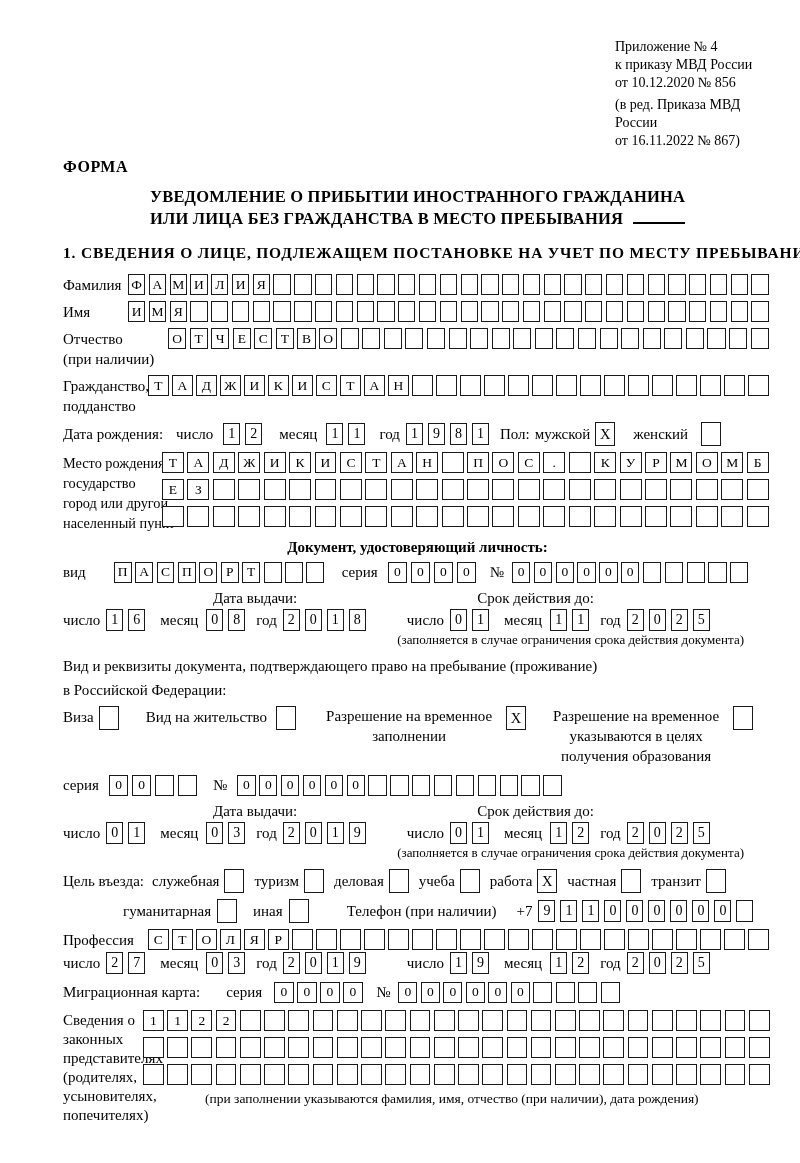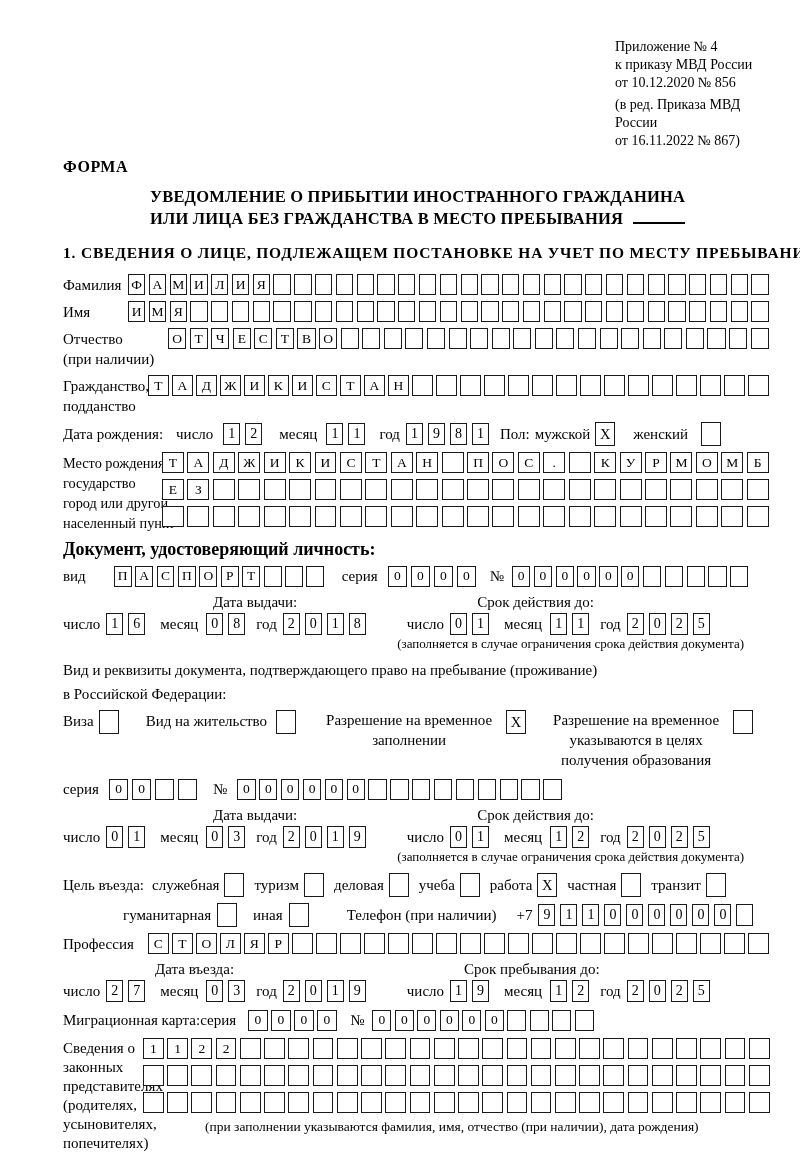--- a/index.html
+++ b/index.html
@@ -25,21 +25,21 @@
 
   .cells{display:flex;flex:none;}
   .cell{flex:1 1 0;height:19px;border:1.5px solid #1a1a1a;margin-right:3.5px;
         display:flex;align-items:center;justify-content:center;
         font-size:13.5px;background:#fff;min-width:0;}
   .dcells .cell{flex:none;width:15px;height:20px;margin-right:5px;font-size:14px;}
 
   .cbox{flex:none;width:18px;height:22px;border:1.6px solid #1a1a1a;background:#fff;
         display:inline-flex;align-items:center;justify-content:center;font-size:14.5px;}
 
-  .center-bold{margin-top:6px;font-weight:bold;font-size:18px;}
+  .center-bold{margin-top:6px;text-align:center;font-weight:bold;font-size:15px;}
   .dhead{display:flex;margin-top:6px;font-size:15px;line-height:18px;}
   .drow{display:flex;align-items:center;margin-top:2px;}
   .dg{display:flex;align-items:center;}
   .dnote{margin-top:1px;padding-right:28px;text-align:right;font-size:13px;line-height:16px;}
 
   .para{margin-top:6px;font-size:15px;line-height:24px;}
   .optrow{display:flex;align-items:flex-start;margin-top:4px;}
   .optlines{text-align:center;font-size:15px;line-height:20px;}
   .pair{display:flex;align-items:center;}
 
@@ -593,24 +593,20 @@
         <span class="cell"></span>
         <span class="cell"></span>
         <span class="cell"></span>
         <span class="cell"></span>
         <span class="cell"></span>
         <span class="cell"></span>
         <span class="cell"></span>
       </div>
   </div>
 
-  <div class="dhead">
-    <span style="margin-left:92px">Дата въезда:</span>
-    <span style="margin-left:230px">Срок пребывания до:</span>
-  </div>
   <div class="drow">
     <div class="dg">
       <span class="t" style="margin-right:6px">число</span>
       <span class="cells dcells" style="margin-right:10px">
           <span class="cell">2</span>
           <span class="cell">7</span>
         </span>
       <span class="t" style="margin-right:8px">месяц</span>
       <span class="cells dcells" style="margin-right:6px">
           <span class="cell">0</span>
@@ -639,21 +635,21 @@
       <span class="cells dcells">
           <span class="cell">2</span>
           <span class="cell">0</span>
           <span class="cell">2</span>
           <span class="cell">5</span>
         </span>
     </div>
   </div>
 
   <div class="frow vcen" style="margin-top:7px">
-    <span class="t" style="">Миграционная карта:</span>
+    <span class="t" style="margin-right:26px">Миграционная карта:</span>
     <span class="t" style="margin-right:12px">серия</span>
     <span class="cells" style="width:92px;margin-right:10px">
         <span class="cell">0</span>
         <span class="cell">0</span>
         <span class="cell">0</span>
         <span class="cell">0</span>
       </span>
     <span class="t" style="margin-right:8px">№</span>
     <span class="cells" style="width:225px">
         <span class="cell">0</span>

